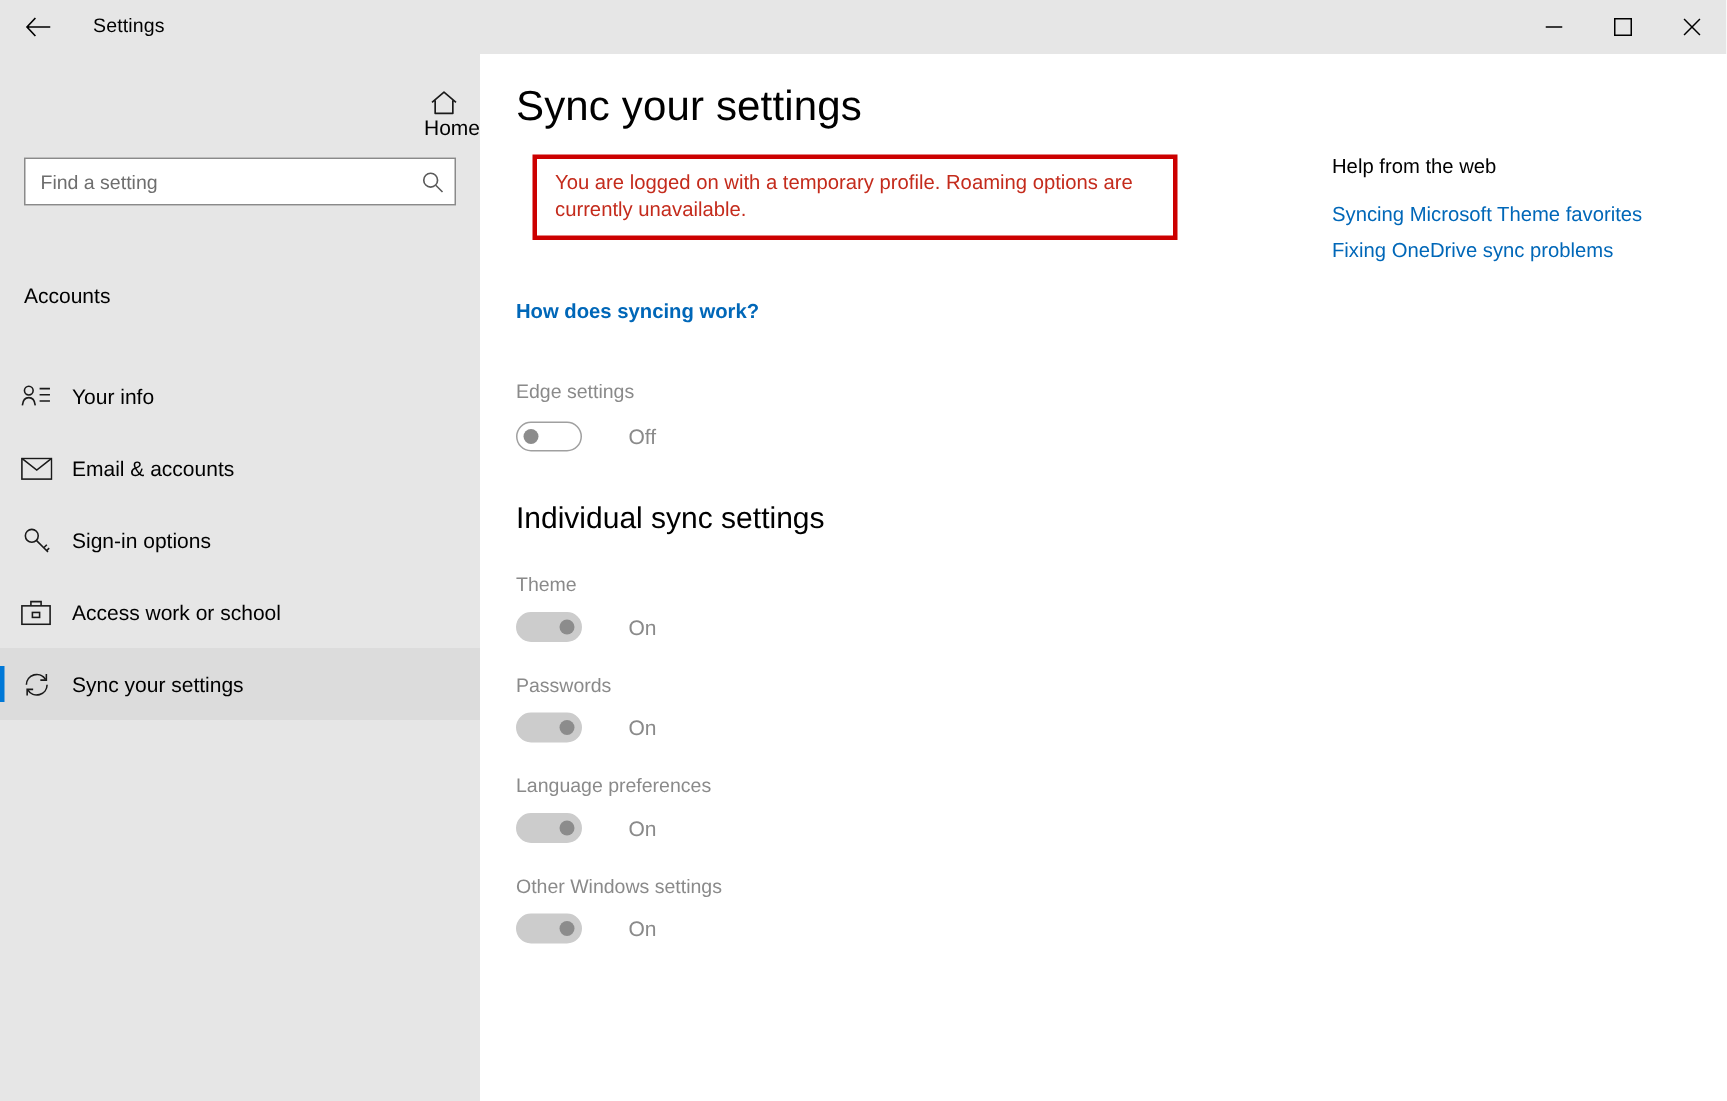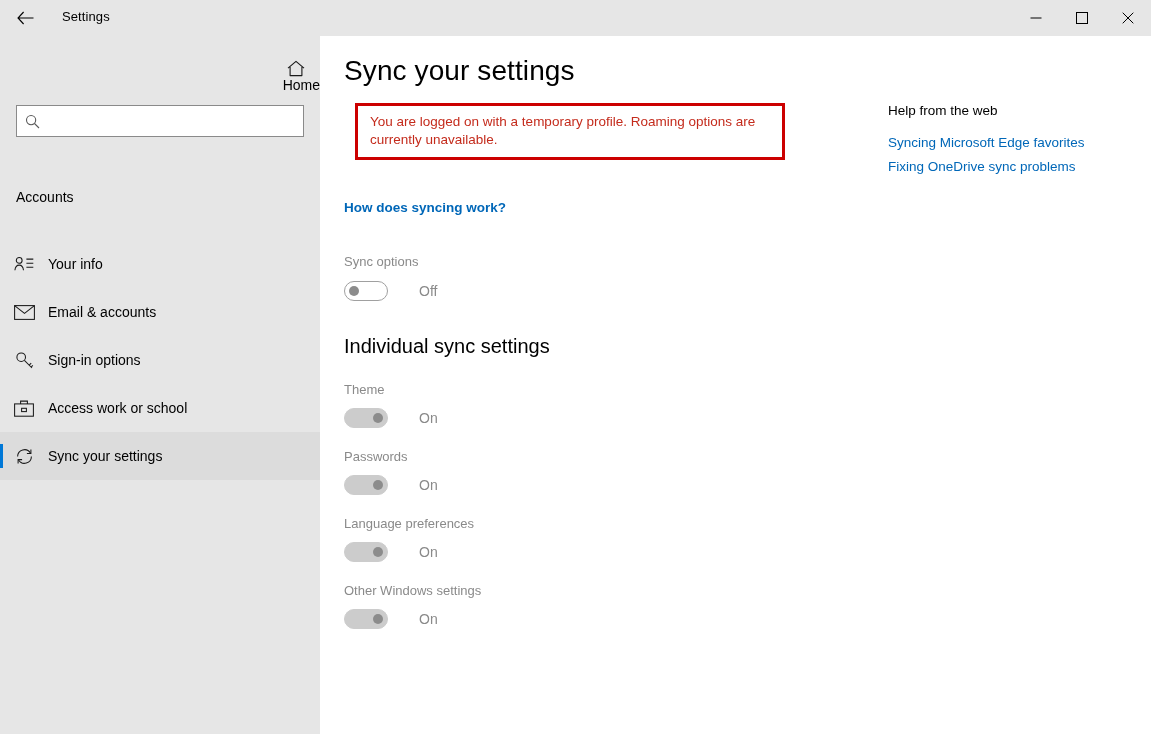--- a/index.html
+++ b/index.html
@@ -223,20 +223,21 @@
     <div class="home-row">
       <span class="home-icon">
         <svg width="18" height="17" viewBox="0 0 18 17">
           <path d="M1 8.2 L9 1.4 L17 8.2 M3.1 7 L3.1 15.6 L14.9 15.6 L14.9 7" fill="none" stroke="#1a1a1a" stroke-width="1.1" stroke-linejoin="round"></path>
         </svg>
       </span>
       <span class="home-label">Home</span>
     </div>
 
     <div class="searchbox">
+      <input type="text" value="" placeholder="Find a setting" style="">
       <span class="search-icon">
         <svg width="15" height="15" viewBox="0 0 15 15">
           <circle cx="6.1" cy="6.1" r="4.6" fill="none" stroke="#5a5a5a" stroke-width="1.1"></circle>
           <path d="M9.5 9.5 L14 14" stroke="#5a5a5a" stroke-width="1.1"></path>
         </svg>
       </span>
     </div>
 
     <div class="section-label">Accounts</div>
 
@@ -303,21 +304,21 @@
 
     <div class="page-title">Sync your settings</div>
 
     <div class="warning-box">
       <div class="warning-text">You are logged on with a temporary profile. Roaming options are currently unavailable.</div>
     </div>
 
     <a class="link sync-link">How does syncing work?</a>
 
     <div class="sync-settings-group">
-      <span class="field-label">Sync options</span>
+      <span class="field-label">Edge settings</span>
       <div class="toggle-row">
         <div class="switch off">
           <div class="knob"></div>
         </div>
         <span class="toggle-state">Off</span>
       </div>
     </div>
 
     <div class="subhead">Individual sync settings</div>
 
@@ -360,18 +361,18 @@
             <div class="knob"></div>
           </div>
           <span class="toggle-state">On</span>
         </div>
       </div>
 
     </div>
 
     <div class="help-panel">
       <div class="help-title">Help from the web</div>
-      <a class="link help-link">Syncing Microsoft Edge favorites</a>
+      <a class="link help-link">Syncing Microsoft Theme favorites</a>
       <a class="link help-link">Fixing OneDrive sync problems</a>
     </div>
 
   </div>
 </div>
 
 </body></html>

